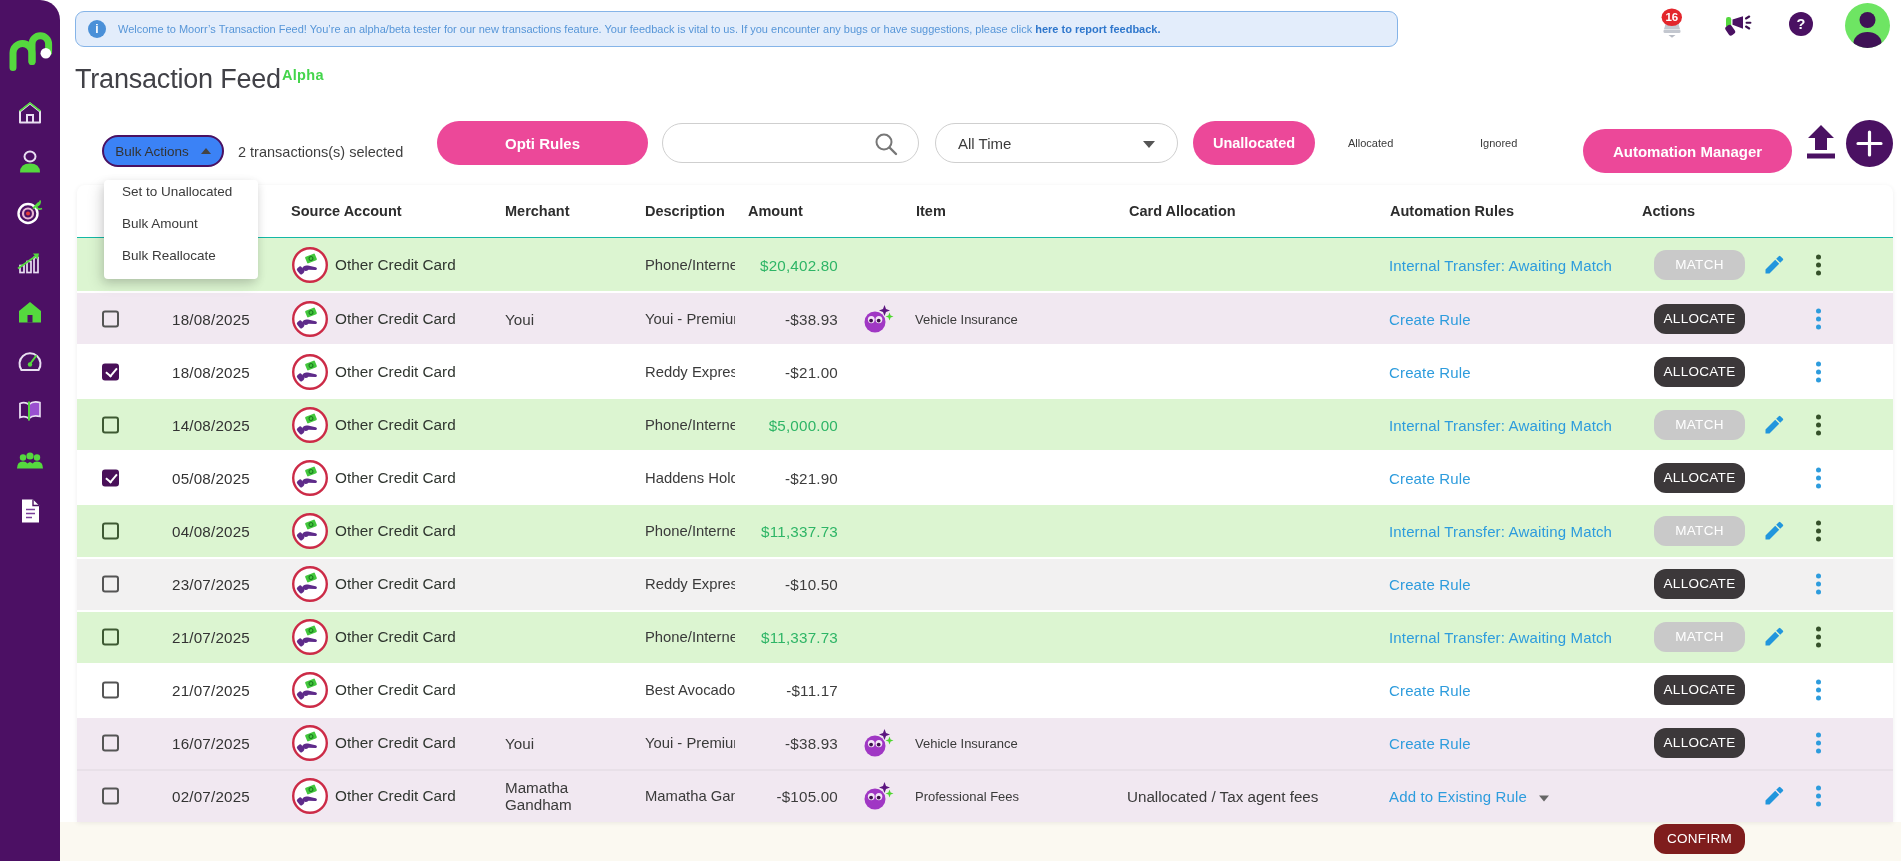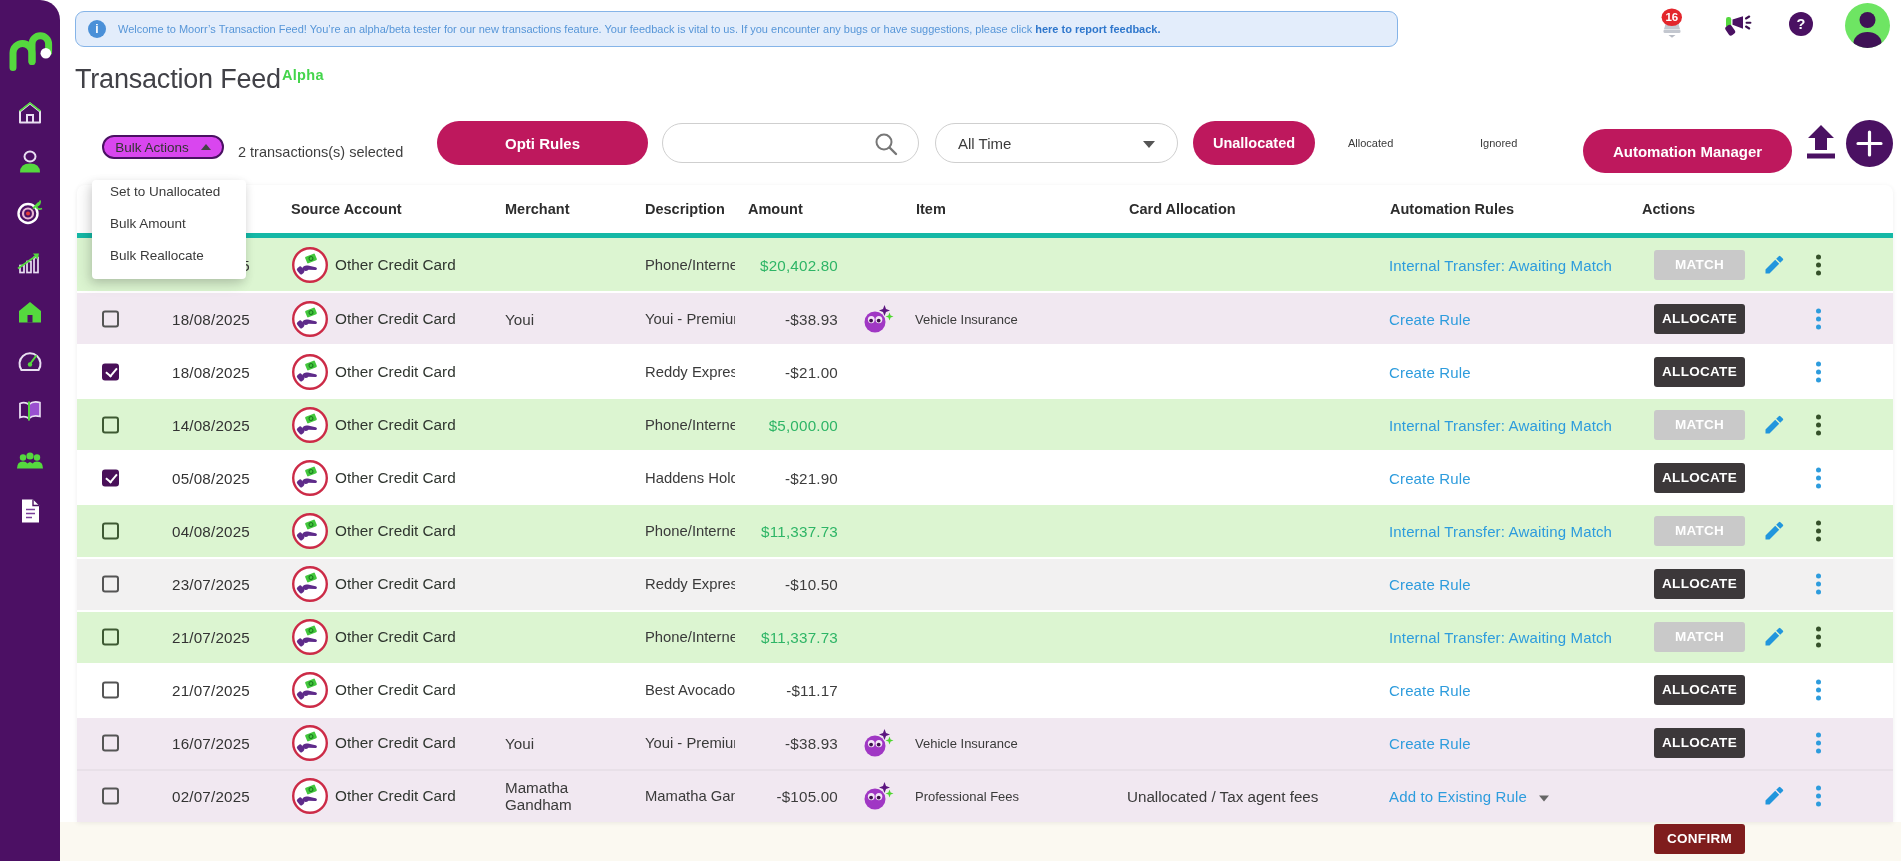--- a/index.html
+++ b/index.html
@@ -8,66 +8,66 @@
 .sicon{position:absolute;left:50%;transform:translate(-50%,-50%);}
 
 #banner{position:absolute;left:75px;top:11px;width:1323px;height:36px;background:#e3edfb;border:1px solid #85b4e8;border-radius:9px;z-index:5;}
 #banner .txt{position:absolute;left:42px;top:50%;transform:translateY(-50%);font-size:11px;color:#5796d8;white-space:nowrap;letter-spacing:0px;}
 #banner .txt b{color:#2f77cc;}
 #info-i{position:absolute;left:88px;top:20px;z-index:6;width:18px;height:18px;border-radius:50%;background:#4a90d8;color:#fff;font-size:12px;font-weight:bold;text-align:center;line-height:18px;font-style:normal;}
 
 #title{position:absolute;left:75px;top:64px;font-size:27px;color:#414147;font-weight:500;letter-spacing:-0.2px;}
 #alpha{position:absolute;left:282px;top:67px;font-size:14.5px;font-weight:bold;letter-spacing:0.3px;color:#44d54c;}
 
-.pillbtn{position:absolute;height:44px;top:121px;background:#be185d;border-radius:22px;color:#fff;font-weight:bold;font-size:15px;display:flex;align-items:center;justify-content:center;}
-#bulkbtn{position:absolute;left:102px;top:135px;width:122px;height:24px;border:2px solid #4a1162;border-radius:16px;background:#d946ef;font-size:13.5px;color:#333;display:flex;align-items:center;justify-content:center;gap:12px;}
+.pillbtn{position:absolute;height:44px;top:121px;background:#ec4899;border-radius:22px;color:#fff;font-weight:bold;font-size:15px;display:flex;align-items:center;justify-content:center;}
+#bulkbtn{position:absolute;left:102px;top:135px;width:122px;height:32px;border:2px solid #4a1162;border-radius:16px;background:#3b82f6;font-size:13.5px;color:#333;display:flex;align-items:center;justify-content:center;gap:12px;}
 #bulkbtn .caret-up{width:0;height:0;border-left:5px solid transparent;border-right:5px solid transparent;border-bottom:6px solid #444;}
 #selcount{position:absolute;left:238px;top:144px;font-size:14.5px;color:#3f3f3f;}
 #search{position:absolute;left:662px;top:123px;width:257px;height:40px;background:#fff;border:1px solid #cfcfcf;border-radius:20px;}
 #alltime{position:absolute;left:935px;top:123px;width:243px;height:40px;background:#fff;border:1px solid #cfcfcf;border-radius:20px;font-size:15px;color:#3b3b3b;display:flex;align-items:center;padding-left:22px;}
 .caret-dn{width:0;height:0;border-left:6px solid transparent;border-right:6px solid transparent;border-top:7.5px solid #555;}
 #alltime .caret-dn{position:absolute;right:22px;top:17px;}
 .tab{position:absolute;top:121px;height:44px;display:flex;align-items:center;font-size:11px;color:#3a3a3a;font-weight:500;}
 
 #table{position:absolute;left:77px;top:185px;width:1816px;background:#fff;border-radius:8px 8px 0 0;box-shadow:0 1px 5px rgba(0,0,0,0.07);}
-#thead{position:relative;height:53px;border-bottom:5px solid #14b8a6;}
+#thead{position:relative;height:53px;border-bottom:1px solid #14b8a6;}
 #thead .h{position:absolute;top:50%;transform:translateY(-50%);font-size:14.5px;font-weight:bold;color:#2d2d2d;white-space:nowrap;}
 .row{position:relative;height:53.1px;border-top:2px solid #fff;}
 .row.first{border-top:none;}
 .g{background:#dcf5d1;}
 .l{background:#f1e8f1;}
 .w{background:#fff;}
 .gr{background:#f2f1f1;}
 .cell{position:absolute;top:50%;transform:translateY(-50%);font-size:14.3px;color:#3a3a3a;white-space:nowrap;}
 .c-check{left:25px;}
 .c-date{left:59px;width:150px;text-align:center;font-size:15.2px;letter-spacing:0.2px;color:#333;}
 .c-srcic{left:214px;}
 .c-src{left:258px;font-size:15.3px;color:#2f352f;}
 .c-merch{left:428px;width:120px;font-size:15.2px;}
 .c-desc{left:568px;width:90px;overflow:hidden;font-size:14.8px;}
 .c-amt{left:640px;width:121px;text-align:right;font-size:15.2px;letter-spacing:0.2px;color:#3d3d3d;}
 .c-amt.pos{color:#2eb566;}
 .c-robot{left:785px;}
 .c-item{left:838px;font-size:13px;}
 .c-card{left:1050px;font-size:15.2px;}
 .c-auto{left:1312px;color:#2d9cdd;font-size:15px;letter-spacing:0.15px;}
-.c-btn{left:1577px;width:91px;height:30px;border-radius:3px;color:#fff;font-size:13.5px;font-weight:bold;text-align:center;line-height:30px;letter-spacing:0.3px;}
+.c-btn{left:1577px;width:91px;height:30px;border-radius:12px;color:#fff;font-size:13.5px;font-weight:normal;text-align:center;line-height:30px;letter-spacing:0.3px;}
 .b-match{background:#c9c9c9;}
 .b-alloc{background:#3c383a;}
 .b-conf{background:#7f1d1d;margin-top:43px;}
 .c-pencil{left:1686px;}
 .c-dots{left:1739px;display:flex;flex-direction:column;gap:3px;}
 .c-dots i{width:5px;height:5px;border-radius:50%;background:#2d9cdd;display:block;}
 .g .c-dots i{background:#35502a;}
 .cb{width:17px;height:17px;border:2px solid #555;border-radius:3px;background:transparent;}
 .g .cb{border-color:#3e5a33;}
 .cb.on{background:#491059;border-color:#491059;position:relative;}
 .cb.on:after{content:"";position:absolute;left:4px;top:0.5px;width:5px;height:9px;border:solid #fff;border-width:0 2.5px 2.5px 0;transform:rotate(40deg);}
 
-#menu{position:absolute;left:92px;top:180px;width:154px;height:99px;background:#fff;border-radius:4px;box-shadow:-5px 6px 14px rgba(0,0,0,0.10),0 3px 10px rgba(0,0,0,0.13);z-index:40;padding-left:8px;}
+#menu{position:absolute;left:104px;top:180px;width:154px;height:99px;background:#fff;border-radius:4px;box-shadow:-5px 6px 14px rgba(0,0,0,0.10),0 3px 10px rgba(0,0,0,0.13);z-index:40;padding-left:8px;}
 #menu div{position:absolute;left:18px;font-size:13.5px;color:#3a3a3a;white-space:nowrap;}
 
 .caret-link{display:inline-block;width:0;height:0;border-left:5px solid transparent;border-right:5px solid transparent;border-top:6px solid #666;margin-left:12px;vertical-align:middle;}
 </style></head>
 <body>
 <div id="footer-cream" style="position:absolute;left:60px;top:822px;width:1841px;height:39px;background:#fbf9f1;"></div>
 <div id="sidebar">
     <div class="sicon" style="top:56px;"><svg width="46" height="46" viewBox="0 0 46 46" style="">
 <path d="M6 36.5 V22 A9.5 9.5 0 0 1 25 22 V30.5" fill="none" stroke="#55d83e" stroke-width="7" stroke-linecap="round"></path>
 <path d="M25 30.5 V13 A8.3 8.3 0 0 1 41.6 13 V21" fill="none" stroke="#55d83e" stroke-width="7" stroke-linecap="round"></path>

